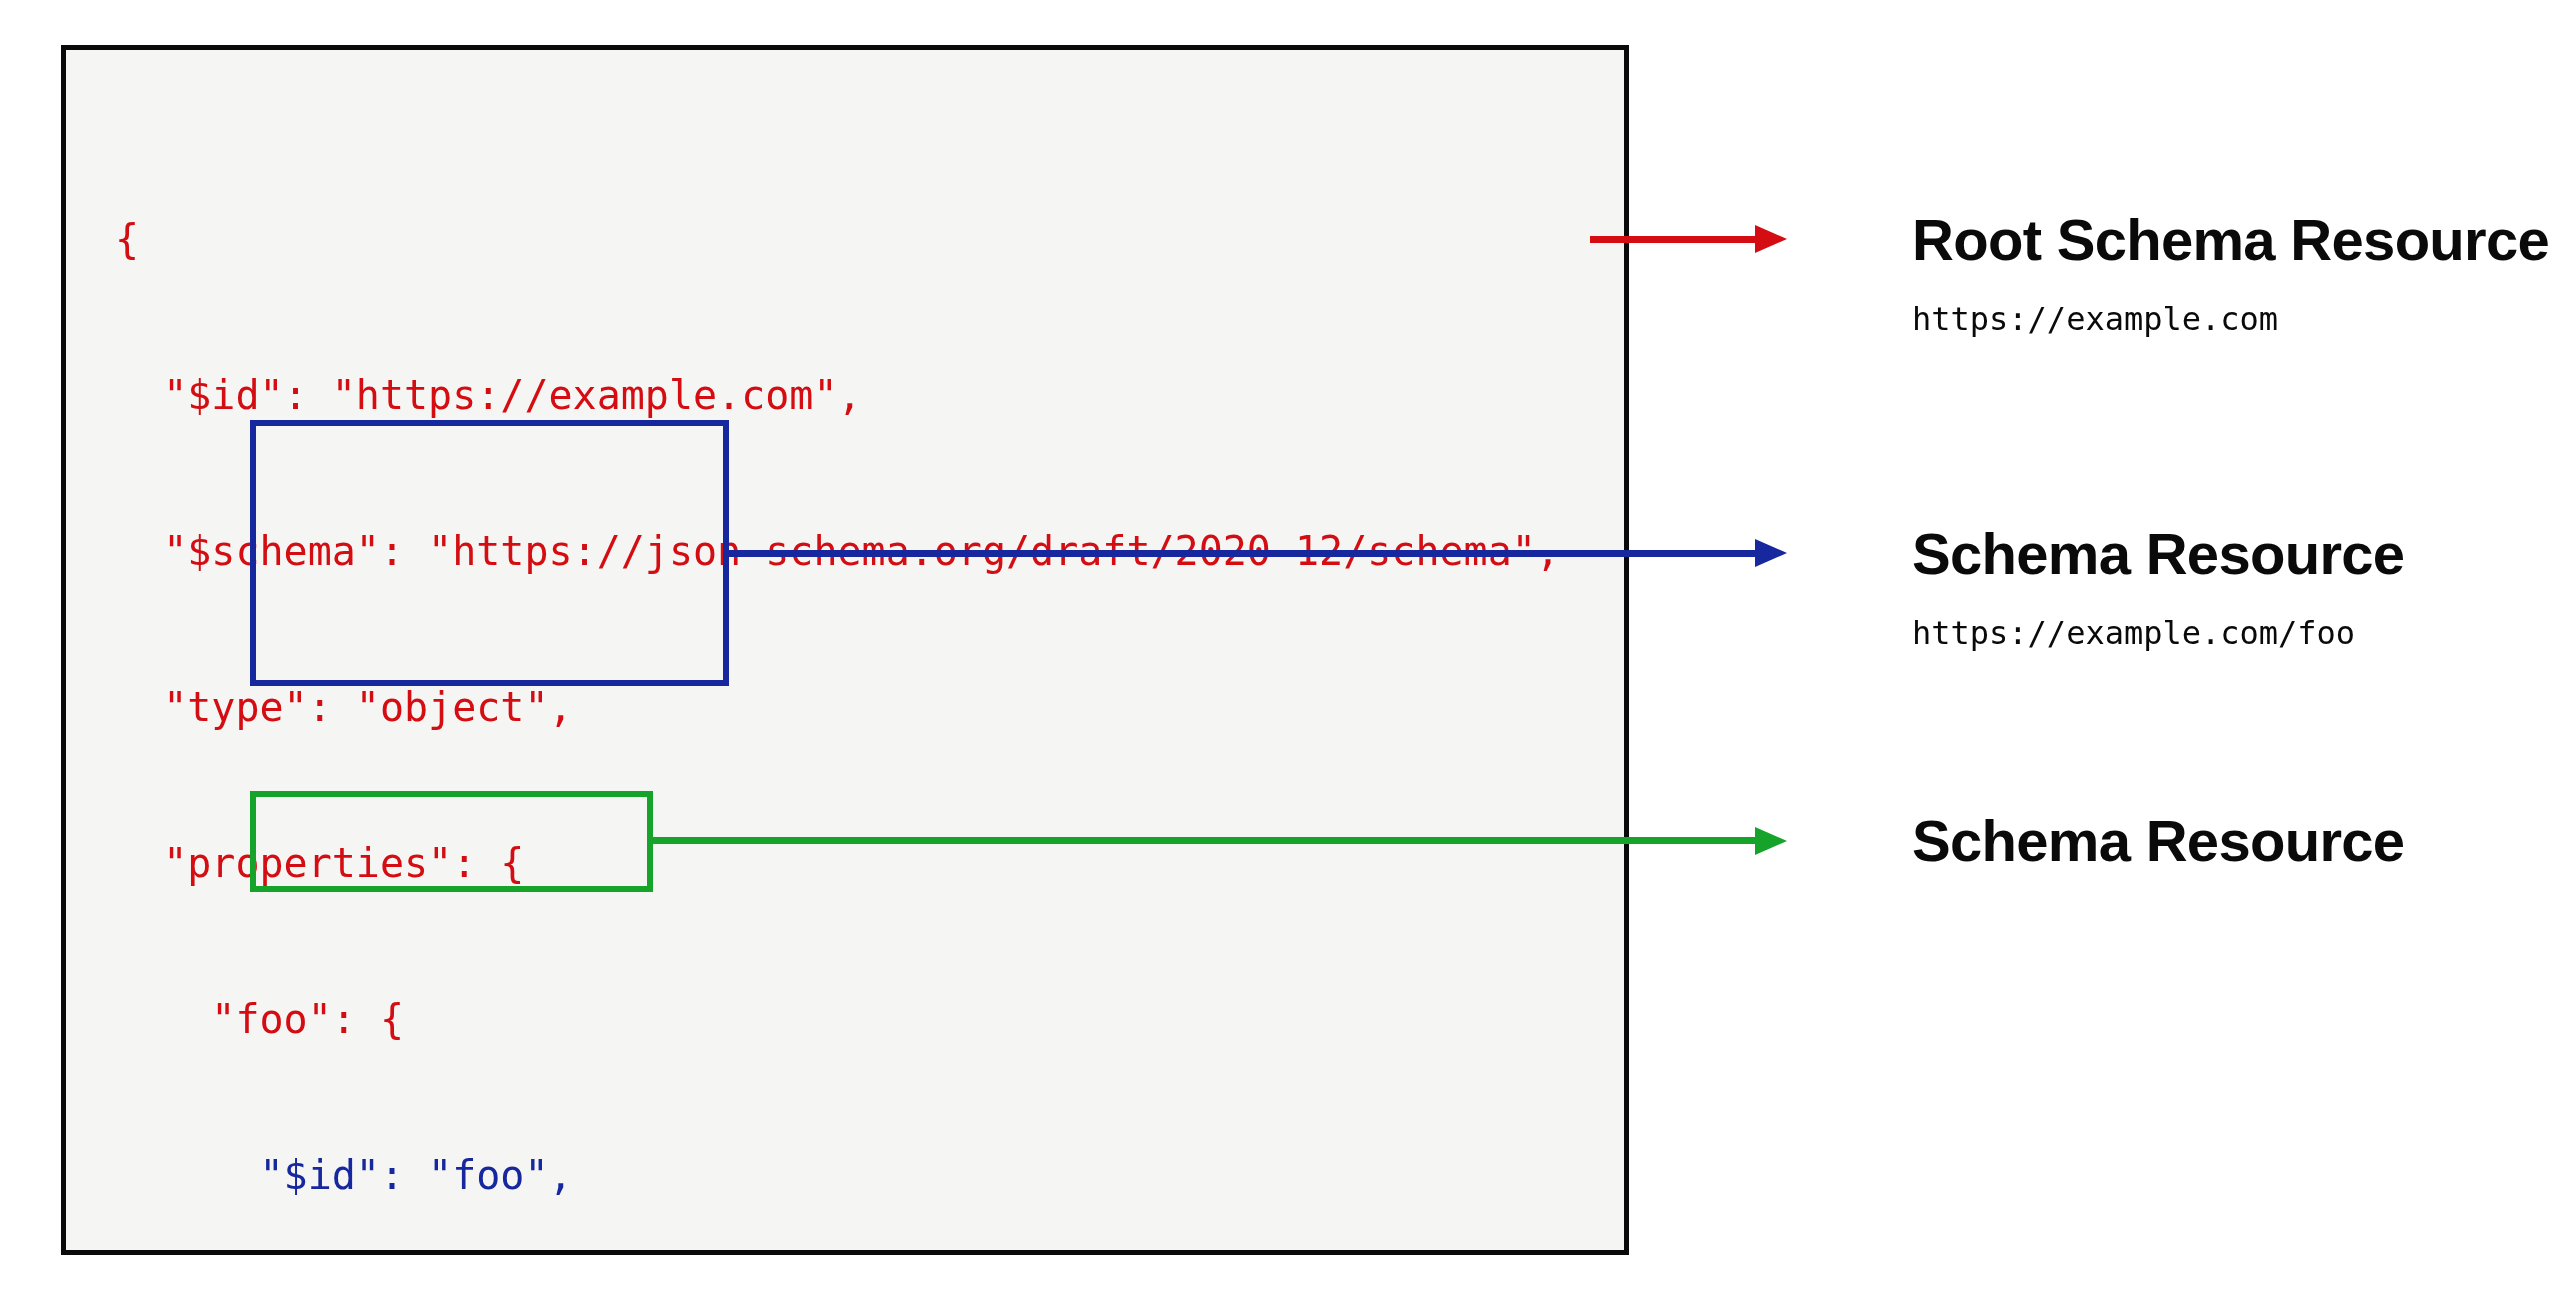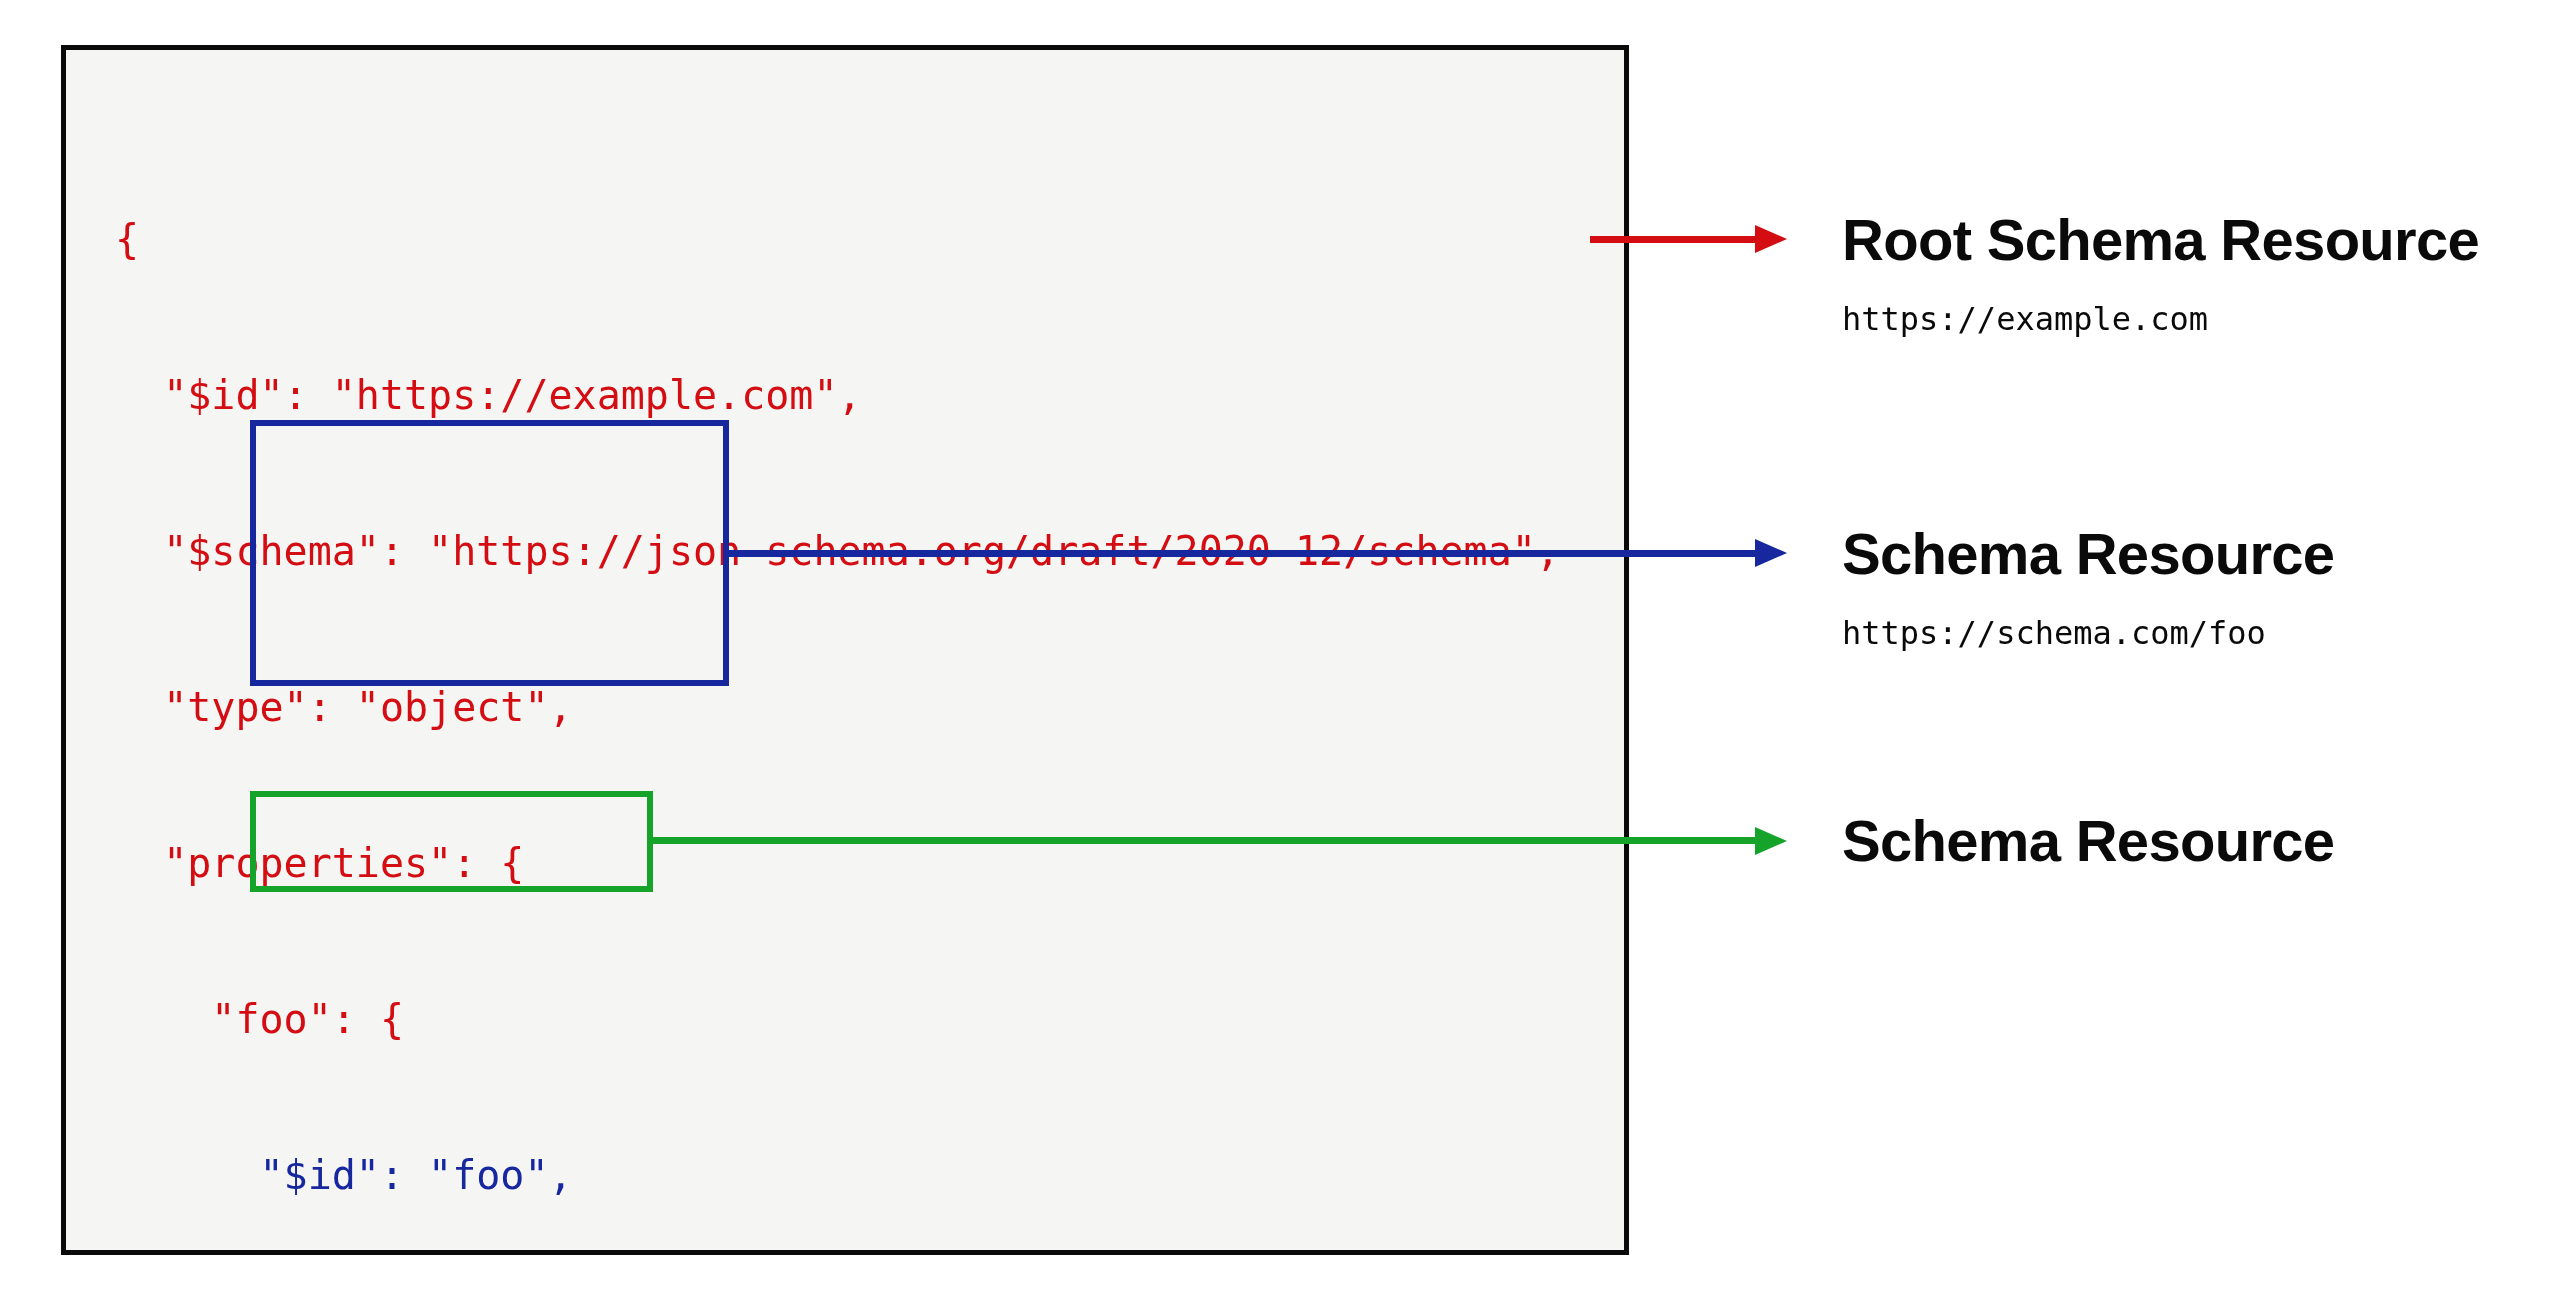--- a/index.html
+++ b/index.html
@@ -36,21 +36,21 @@
   .head{position:absolute;width:0;height:0;z-index:5;
     border-top:14.4px solid transparent;border-bottom:14.4px solid transparent;}
   .red-shaft{left:1590px;top:236px;width:165px;background:var(--red);}
   .red-head{left:1755px;top:225px;border-left:32px solid var(--red);}
   .blue-shaft{left:726px;top:550px;width:1029px;background:var(--blue);}
   .blue-head{left:1755px;top:539px;border-left:32px solid var(--blue);}
   .green-shaft{left:649px;top:837px;width:1106px;background:var(--green);}
   .green-head{left:1755px;top:827px;border-left:32px solid var(--green);}
 
   
-  .label{position:absolute;left:1842px;color:var(--ink);}
+  .label{position:absolute;left:1912px;color:var(--ink);}
   .label .title{font-size:58px;font-weight:bold;line-height:69px;letter-spacing:-0.7px;}
   .label .url{font-family:"DejaVu Sans Mono", monospace;font-size:32px;line-height:58px;margin-top:16px;}
   .label-1{top:205px;}
   .label-2{top:519px;}
   .label-3{top:806px;}
 </style>
 </head>
 <body>
 
 <div class="stage">
@@ -90,20 +90,20 @@
   <div class="head  blue-head"></div>
   <div class="shaft green-shaft"></div>
   <div class="head  green-head"></div>
 
   <div class="label label-1">
     <div class="title">Root Schema Resource</div>
     <div class="url">https://example.com</div>
   </div>
   <div class="label label-2">
     <div class="title">Schema Resource</div>
-    <div class="url">https://schema.com/foo</div>
+    <div class="url">https://example.com/foo</div>
   </div>
   <div class="label label-3">
     <div class="title">Schema Resource</div>
   </div>
 
 </div>
 
 
 </body></html>

